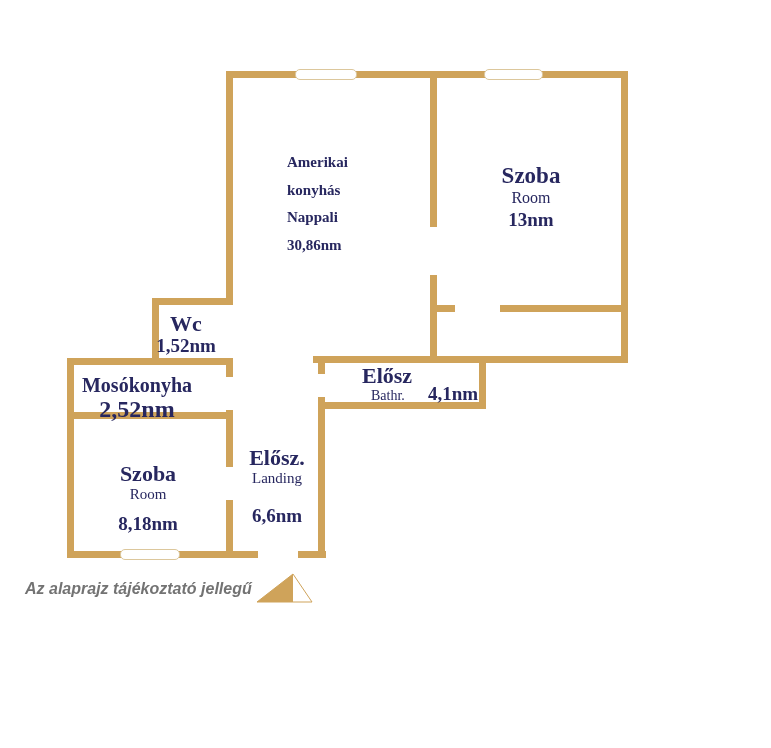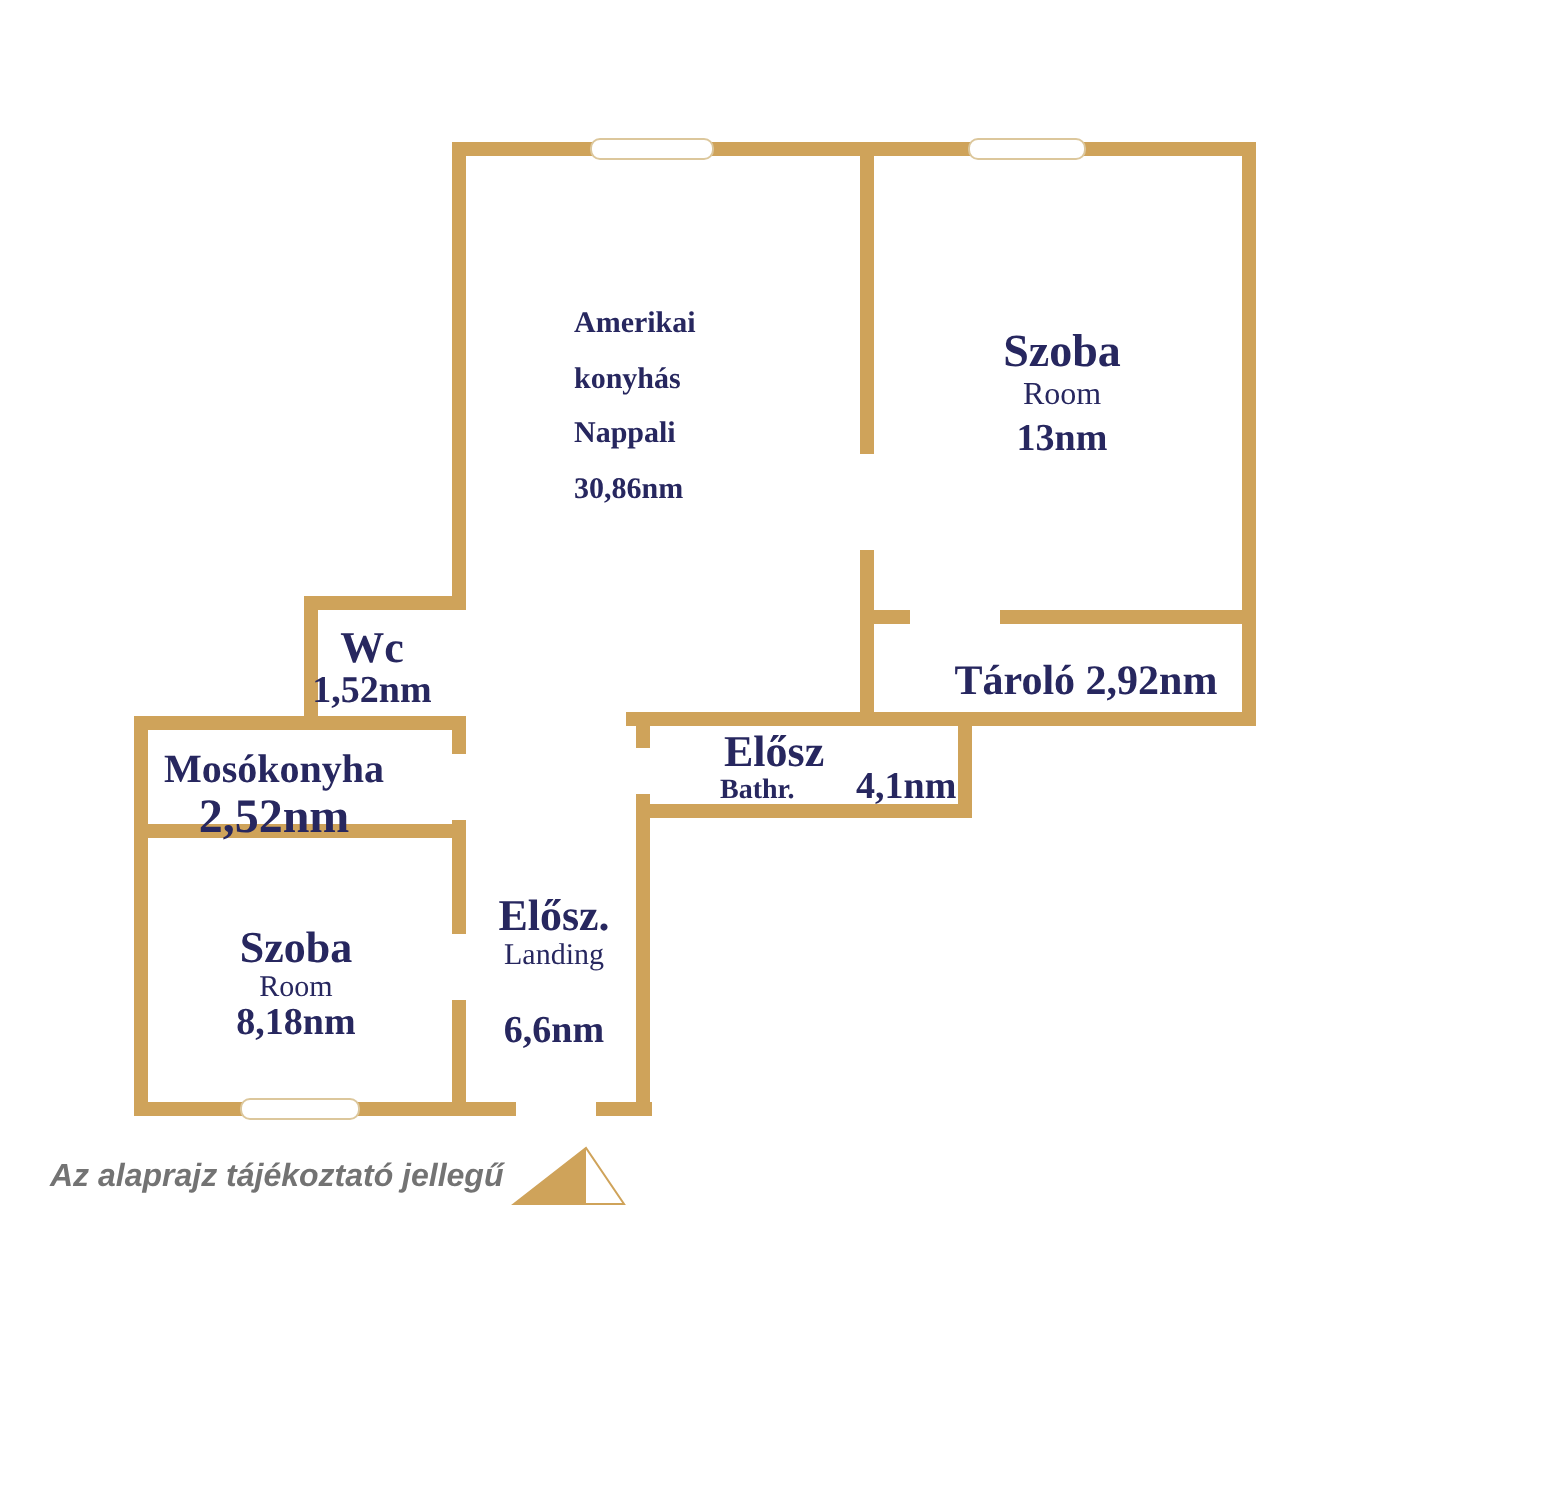--- a/index.html
+++ b/index.html
@@ -85,49 +85,46 @@
     <div class="nappali-line">Nappali</div>
     <div class="nappali-line nm">30,86nm</div>
   </div>
 
   <div class="room-label center" style="left:470px;top:164px;width:122px;">
     <div class="t23">Szoba</div>
     <div class="sub" style="font-size:16px;">Room</div>
     <div class="t19 nm" style="margin-top:4px;">13nm</div>
   </div>
 
-  <div class="room-label center t21" style="left:460px;top:329px;width:166px;">
-    <span>Tároló 2,92nm</span>
-  </div>
 
   <div class="room-label center" style="left:140px;top:312px;width:92px;">
     <div class="t22">Wc</div>
     <div class="t19 nm">1,52nm</div>
   </div>
 
   <div class="room-label center" style="left:64px;top:375px;width:146px;">
     <div class="t20">Mosókonyha</div>
     <div class="t18 nm">2,52nm</div>
   </div>
 
   <div class="room-label center" style="left:88px;top:462px;width:120px;">
     <div class="t22">Szoba</div>
     <div class="sub">Room</div>
-    <div class="t19 nm" style="margin-top:0;">8,18nm</div>
+    <div class="t19 nm" style="margin-top:12px;">8,18nm</div>
   </div>
 
   <div class="room-label center" style="left:217px;top:446px;width:120px;">
     <div class="t22">Elősz.</div>
     <div class="sub">Landing</div>
     <div class="t19 nm" style="margin-top:20px;">6,6nm</div>
   </div>
 
   <div class="room-label" style="left:330px;top:362px;width:160px;height:48px;">
     <div class="abs t22" style="left:32px;top:2px;">Elősz</div>
-    <div class="abs sub14" style="left:30px;top:26px;font-weight:bold;">Bathr.</div>
+    <div class="abs sub14" style="left:41px;top:26px;">Bathr.</div>
     <div class="abs t19 nm" style="left:98px;top:22px;">4,1nm</div>
   </div>
 
   <svg class="abs" style="left:250px;top:570px;" width="70" height="38" viewBox="0 0 70 38">
     <polygon points="7,32 43,4 62,32" fill="#ffffff" stroke="#cfa35a" stroke-width="1"></polygon>
     <polygon points="7,32 43,4 43,32" fill="#cfa35a"></polygon>
   </svg>
 
   <div id="disclaimer">Az alaprajz tájékoztató jellegű</div>
 

